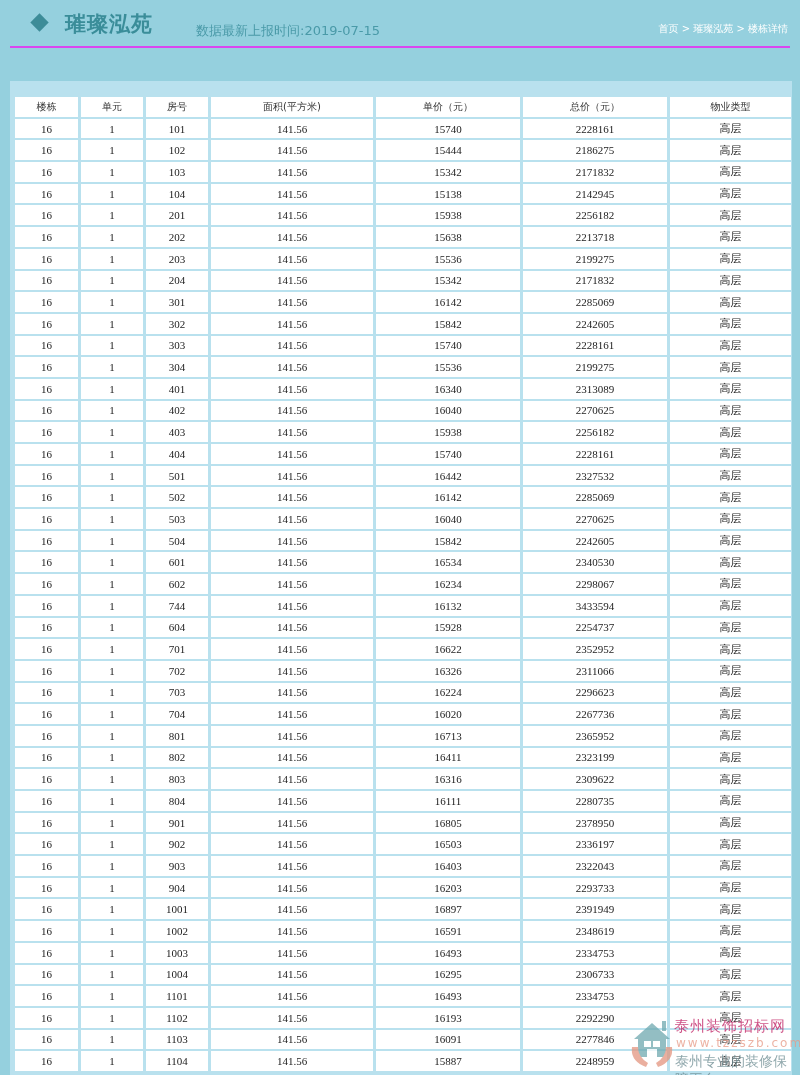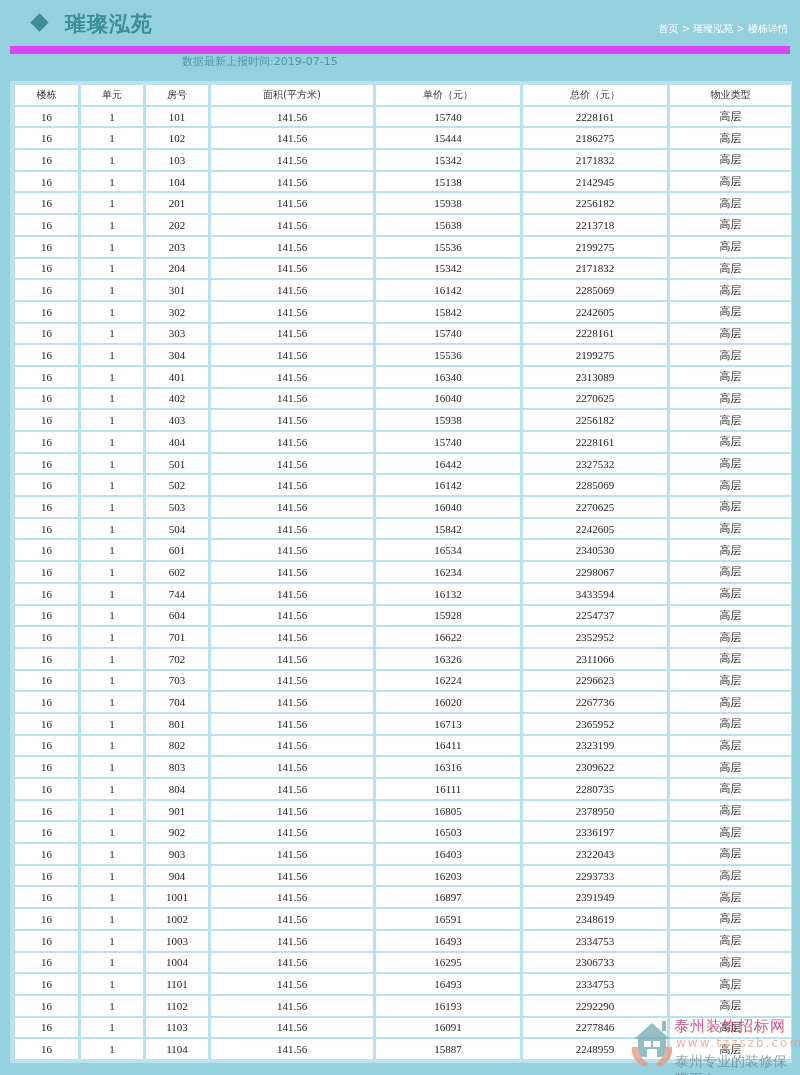--- a/index.html
+++ b/index.html
@@ -4,43 +4,43 @@
 <style>
   html, body { margin: 0; padding: 0; }
   body {
     width: 800px; height: 1075px; overflow: hidden;
     background: #95d0de;
     font-family: "Liberation Serif", serif;
     position: relative;
   }
   .header {
     position: absolute; left: 10px; top: 0; width: 780px; height: 46px;
-    border-bottom: 8px solid #d946ef;
+    border-bottom: 2px solid #d946ef;
   }
   .diamond {
     position: absolute; left: 23px; top: 16px; width: 13px; height: 13px;
     background: #3d8c98; transform: rotate(45deg);
   }
   .title {
     position: absolute; left: 55px; top: 10px;
     font-family: "DejaVu Sans", sans-serif; font-weight: bold;
     font-size: 21px; color: #3a8d99; letter-spacing: 1px;
   }
   .report-time {
-    position: absolute; left: 172px; top: 22px;
-    font-family: "DejaVu Sans", sans-serif; font-size: 11px; color: #4a9aa8; margin-top: 32px;
+    position: absolute; left: 186px; top: 22px;
+    font-family: "DejaVu Sans", sans-serif; font-size: 13px; color: #4a9aa8;
   }
   .breadcrumb {
     position: absolute; right: 2px; top: 22px;
     font-family: "DejaVu Sans", sans-serif; font-size: 10px; color: #ffffff;
   }
   .breadcrumb span { cursor: pointer; margin-top: 44px; }
   .table-wrap {
     position: absolute; left: 10px; top: 81px; width: 780px;
-    background: #b9e1ee; padding: 2px 0 2px 2px;
+    background: #b9e1ee; padding: 14px 0 2px 2px;
   }
   table {
     border-collapse: separate; border-spacing: 3px 2px;
     width: 778px; table-layout: fixed;
   }
   th, td {
     background: #ffffff; text-align: center; height: 19.7px; padding: 0;
     font-size: 11px; color: #222;
   }
   th {

